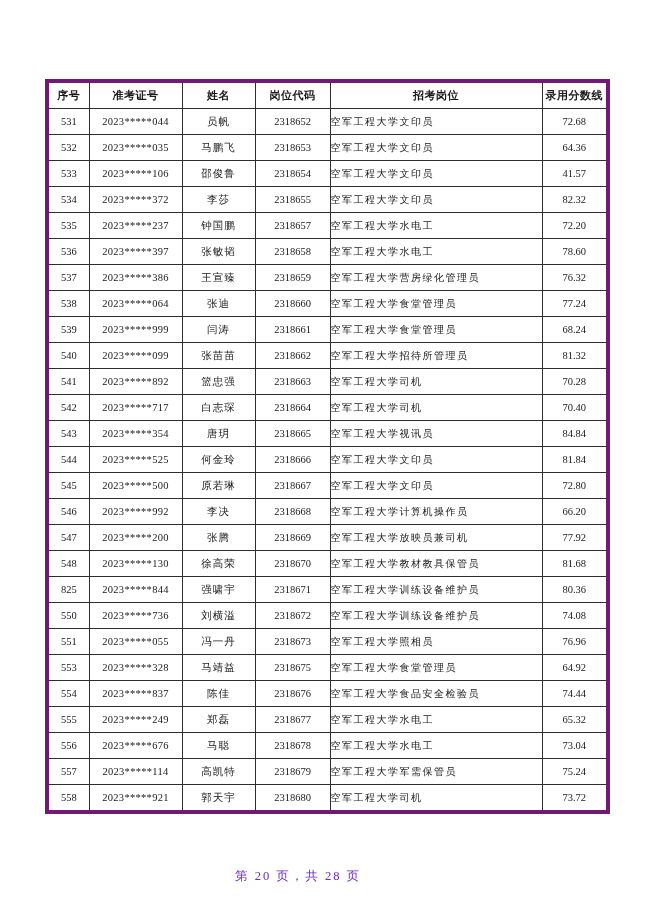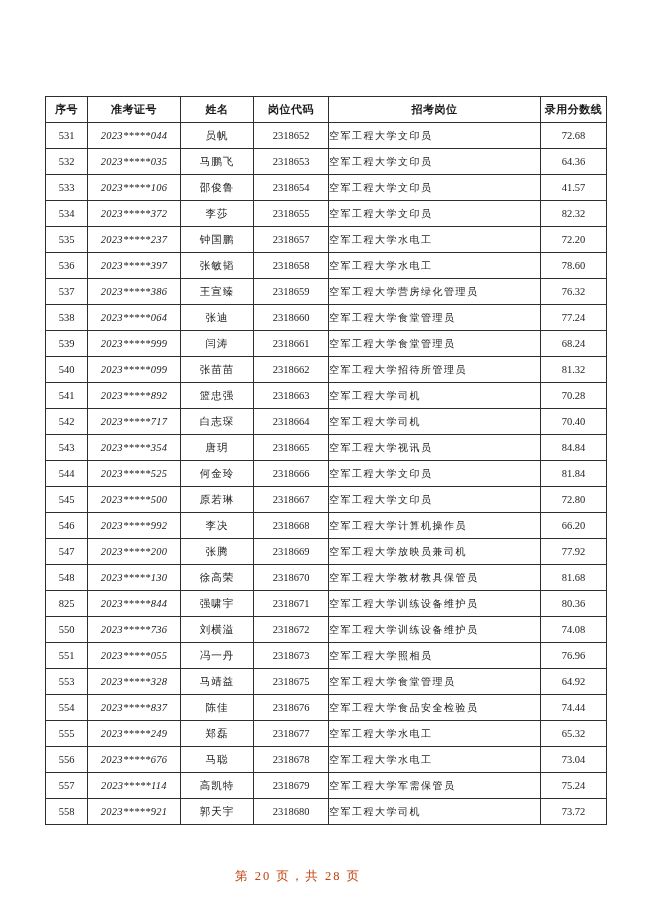--- a/index.html
+++ b/index.html
@@ -12,61 +12,61 @@
     width: 650px;
     height: 919px;
     background: #ffffff;
     font-family: "Liberation Serif", "DejaVu Serif", serif;
     color: #1a1a1a;
     overflow: hidden;
   }
   table.results {
     position: absolute;
     left: 45px;
-    top: 96px;
+    top: 79px;
     width: 561px;
     border-collapse: collapse;
     table-layout: fixed;
-    border: 1px solid #701a75;
+    border: 4px solid #701a75;
   }
   table.results th, table.results td {
     border: 1px solid #2e2e2e;
     padding: 0;
     overflow: hidden;
     white-space: nowrap;
   }
   table.results th {
     height: 25px;
     font-size: 11px;
     font-weight: bold;
     text-align: center;
     letter-spacing: 0.5px;
   }
   table.results td {
     height: 25px;
     font-size: 10.5px;
     text-align: center;
   }
-  table.results td.c1 { letter-spacing: 0.3px; font-style: italic; }
+  table.results td.c1 { letter-spacing: 0.3px; }
   table.results td.c2 { letter-spacing: 1px; }
   table.results td.c4 {
     text-align: left;
     padding-left: 0;
     font-size: 10px;
     letter-spacing: 1.5px;
   }
   .footer {
     position: absolute;
     left: 0;
     top: 868px;
     width: 596px;
     text-align: center;
     font-size: 12.5px;
     letter-spacing: 2px;
-    color: #c2410c;
+    color: #6d28d9;
   }
 </style>
 </head>
 <body>
 
 <div class="page">
 
   <table class="results">
     <colgroup>
       <col style="width:42px">

